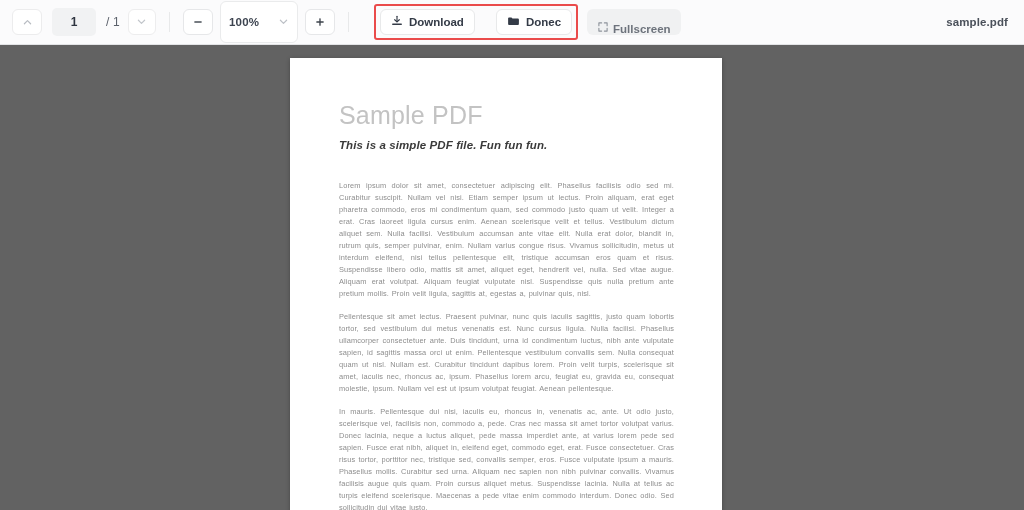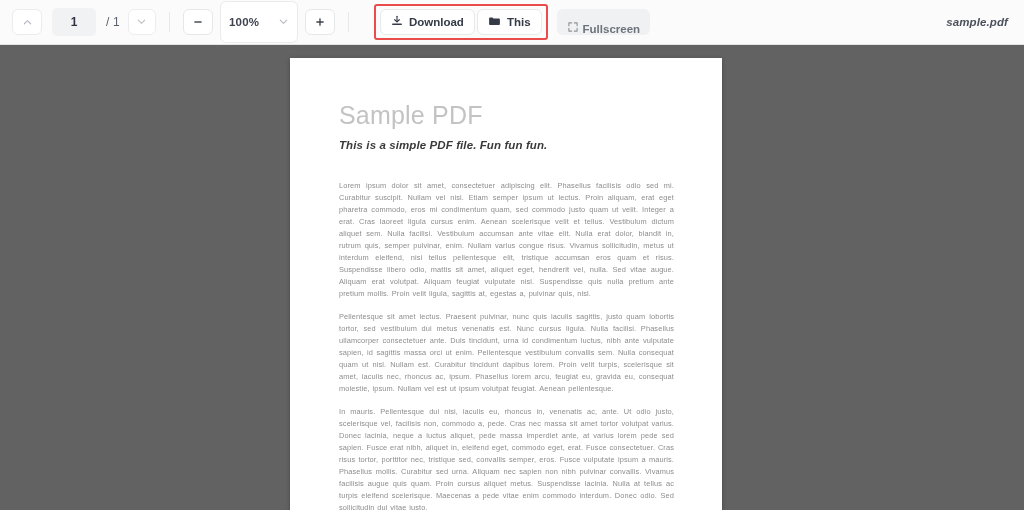--- a/index.html
+++ b/index.html
@@ -96,21 +96,21 @@
     color: #3d4450;
     font-weight: 600;
     flex: 1;
     letter-spacing: .2px;
   }
 
   .action-wrap {
     position: relative;
     display: flex;
     align-items: center;
-    gap: 2px;
+    gap: 21px;
     margin-left: 12px;
     padding: 5px 6px;
     text-align: center;
   }
   .highlight-box {
     position: absolute;
     left: 0; top: 0; right: 0; bottom: 0;
     border: 2px solid #ea4b4b;
     border-radius: 3px;
     pointer-events: none;
@@ -146,21 +146,20 @@
     margin-left: 9px;
     white-space: nowrap;
   }
 
   .filename {
     margin-left: auto;
     font-size: 11.5px;
     font-weight: 600;
     color: #4b515b;
     letter-spacing: .1px;
-    font-style: italic;
   }
 
   
   .viewer {
     position: relative;
     width: 974px;
     height: 465px;
     background: #626262;
     overflow: hidden;
   }
@@ -273,21 +272,21 @@
       <span>Download</span>
     </div>
 
     <div class="action-btn">
       <span>
         <svg width="13" height="12" viewBox="0 0 14 12" fill="none">
           <path d="M1.2 3.1a1 1 0 011-1h2.6l1.1 1.2h5.9a1 1 0 011 1v4.9a1 1 0 01-1 1H2.2a1 1 0 01-1-1V3.1z" fill="#343b47"></path>
           <path d="M2.3 5.2h10.2l-1.3 4H3.1l-.8-4z" fill="#343b47"></path>
         </svg>
       </span>
-      <span>This</span>
+      <span>Donec</span>
     </div>
   </div>
 
   <div class="fs-btn">
     <span>
       <svg width="12" height="12" viewBox="0 0 14 14" fill="none" stroke="#8d939b" stroke-width="1.3" stroke-linecap="round" stroke-linejoin="round">
         <path d="M5.4 2.2H2.2v3.2"></path>
         <path d="M8.6 2.2h3.2v3.2"></path>
         <path d="M5.4 11.8H2.2V8.6"></path>
         <path d="M8.6 11.8h3.2V8.6"></path>

